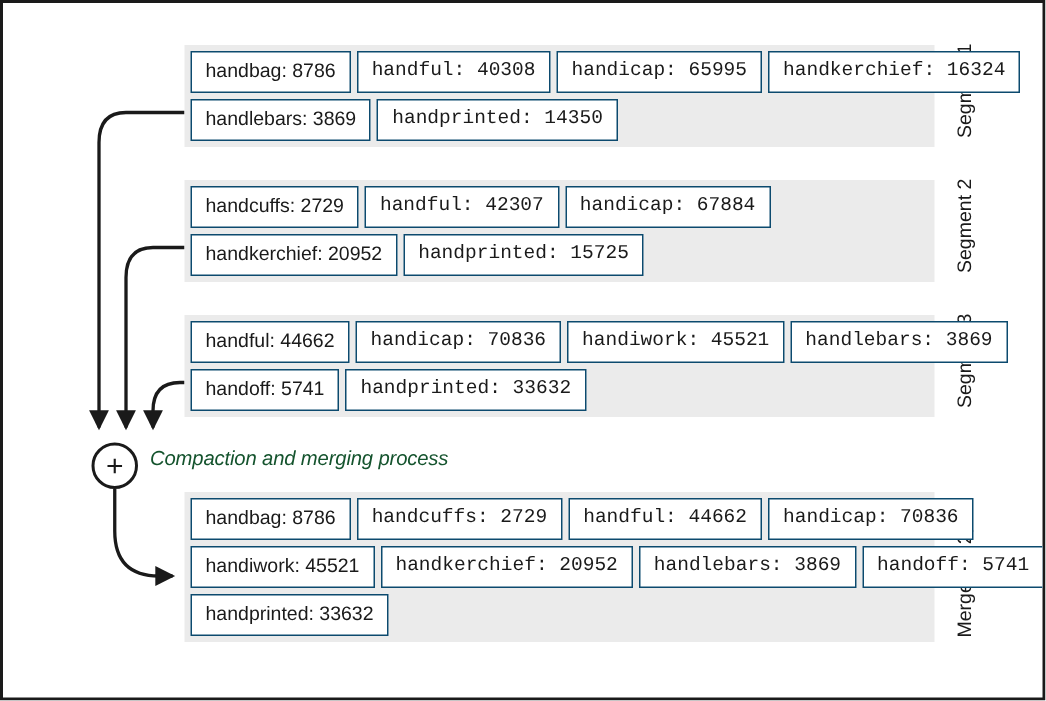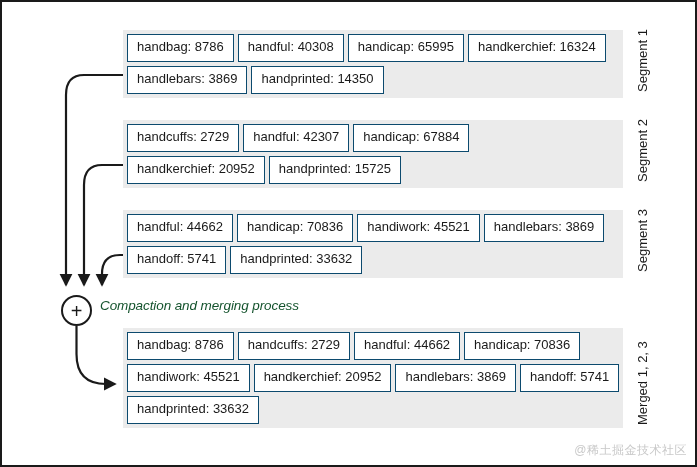--- a/index.html
+++ b/index.html
@@ -94,21 +94,21 @@
   .chip {
     background: #ffffff;
     border: 1px solid #0c4a6e;
     font-size: 13px;
     color: #1a1a1a;
     padding: 5px 9px 6px 9px;
     white-space: nowrap;
     box-sizing: border-box;
     line-height: 1.15;
   }
-  .chip + .chip { margin-left: 4px; }
+  .chip + .chip { margin-left: 4px; font-family: Liberation Mono, monospace; }
 
   
   .vlabel {
     position: absolute;
     left: 633px;
     font-size: 13px;
     color: #1a1a1a;
     white-space: nowrap;
     writing-mode: vertical-rl;
     transform: rotate(180deg);
@@ -211,15 +211,14 @@
     <div class="chip-row">
       <div class="chip">handprinted: 33632</div>
     </div>
   </div>
 
   <div class="vlabel" id="vlabel-1">Segment 1</div>
   <div class="vlabel" id="vlabel-2">Segment 2</div>
   <div class="vlabel" id="vlabel-3">Segment 3</div>
   <div class="vlabel" id="vlabel-m">Merged 1, 2, 3</div>
 
-  <div class="watermark">@稀土掘金技术社区</div>
 
 </div>
 
 </body></html>

